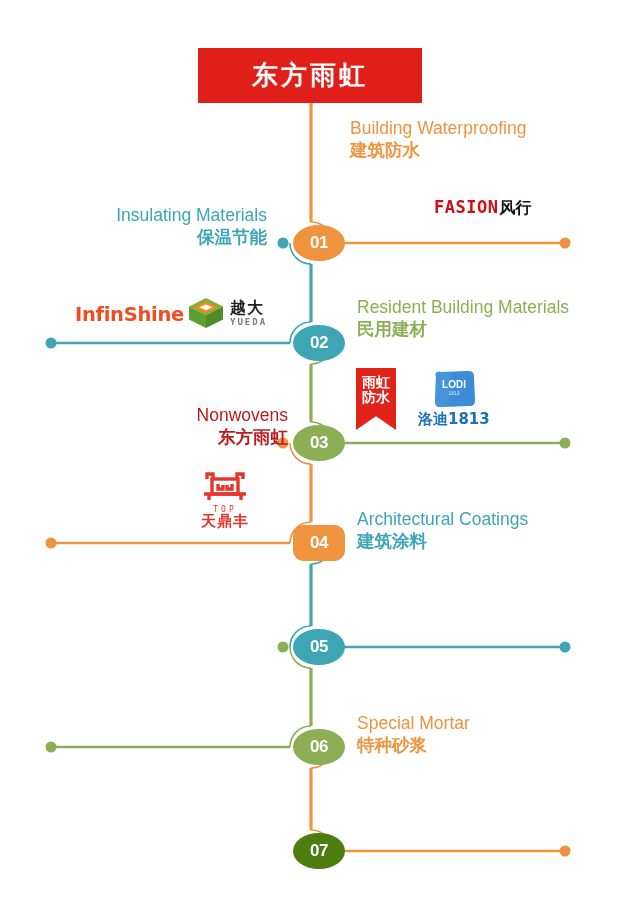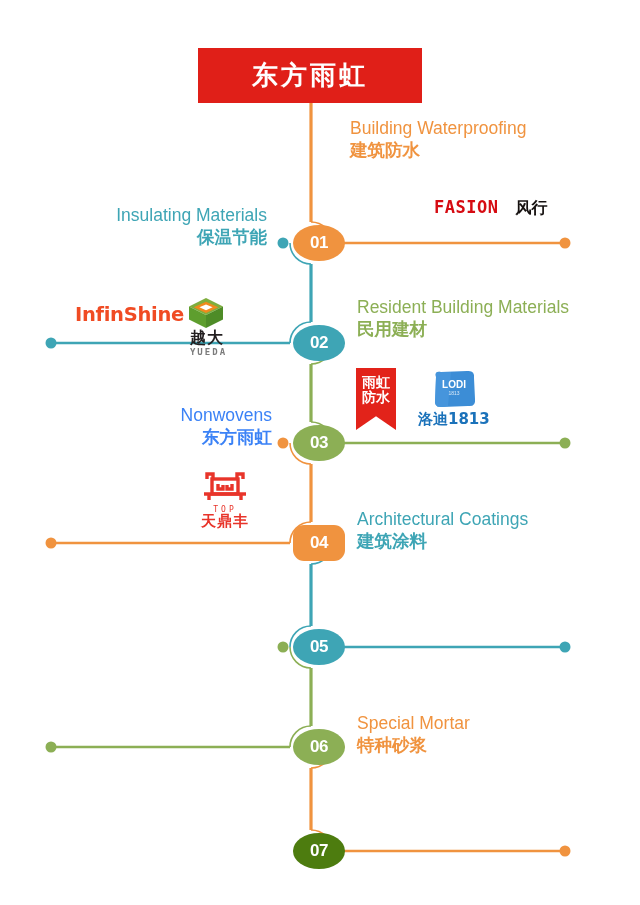--- a/index.html
+++ b/index.html
@@ -78,40 +78,40 @@
     white-space: nowrap;
     font-family: "DejaVu Sans", "Liberation Sans", sans-serif;
   }
   .label.right { text-align: left; }
   .label.left  { text-align: right; }
 
   
   .logo { position: absolute; z-index: 4; }
 
   
-  .logo-fasion { display: flex; align-items: baseline; gap: 16px; }
+  .logo-fasion { display: flex; align-items: baseline; }
   .logo-fasion .fa {
     color: #D60B12; font-size: 17px; font-weight: bold;
     letter-spacing: 0.5px;
     font-family: "DejaVu Sans Mono", "Liberation Mono", monospace;
   }
   .logo-fasion .cn {
     color: #15100F; font-size: 16px; font-weight: bold;
     font-family: "DejaVu Sans", sans-serif; margin-left: 1px;
   }
 
   
   .logo-infinshine {
     color: #F04B23; font-size: 19.5px; font-weight: bold;
     font-family: "DejaVu Sans", "Liberation Sans", sans-serif;
     letter-spacing: -0.3px;
   }
 
   
-  .logo-yueda { display: flex; align-items: center; flex-direction: column; }
+  .logo-yueda { display: flex; align-items: center; }
   .logo-yueda .mark { width: 38px; height: 34px; margin-right: 5px; }
   .logo-yueda .words { display: flex; flex-direction: column; line-height: 1; }
   .logo-yueda .cn {
     color: #231F20; font-size: 16px; font-weight: bold;
     font-family: "DejaVu Sans", sans-serif; letter-spacing: 1px;
   }
   .logo-yueda .en {
     color: #7B7B7B; font-size: 9px; font-weight: bold;
     letter-spacing: 2px; margin-top: 2px;
     font-family: "DejaVu Sans Mono", monospace;
@@ -264,21 +264,21 @@
   <div class="label left" style="right:373px; top:205px; color:#3EA5B5;">
     <span class="en">Insulating Materials</span>
     <span class="cn">保温节能</span>
   </div>
 
   <div class="label right" style="left:357px; top:297px; color:#8CAF55;">
     <span class="en">Resident Building Materials</span>
     <span class="cn">民用建材</span>
   </div>
 
-  <div class="label left" style="right:368px; top:405px; color:#3b82f6;">
+  <div class="label left" style="right:352px; top:405px; color:#b91c1c;">
     <span class="en">Nonwovens</span>
     <span class="cn">东方雨虹</span>
   </div>
 
   <div class="label right" style="left:357px; top:509px; color:#3EA5B5;">
     <span class="en">Architectural Coatings</span>
     <span class="cn">建筑涂料</span>
   </div>
 
 

